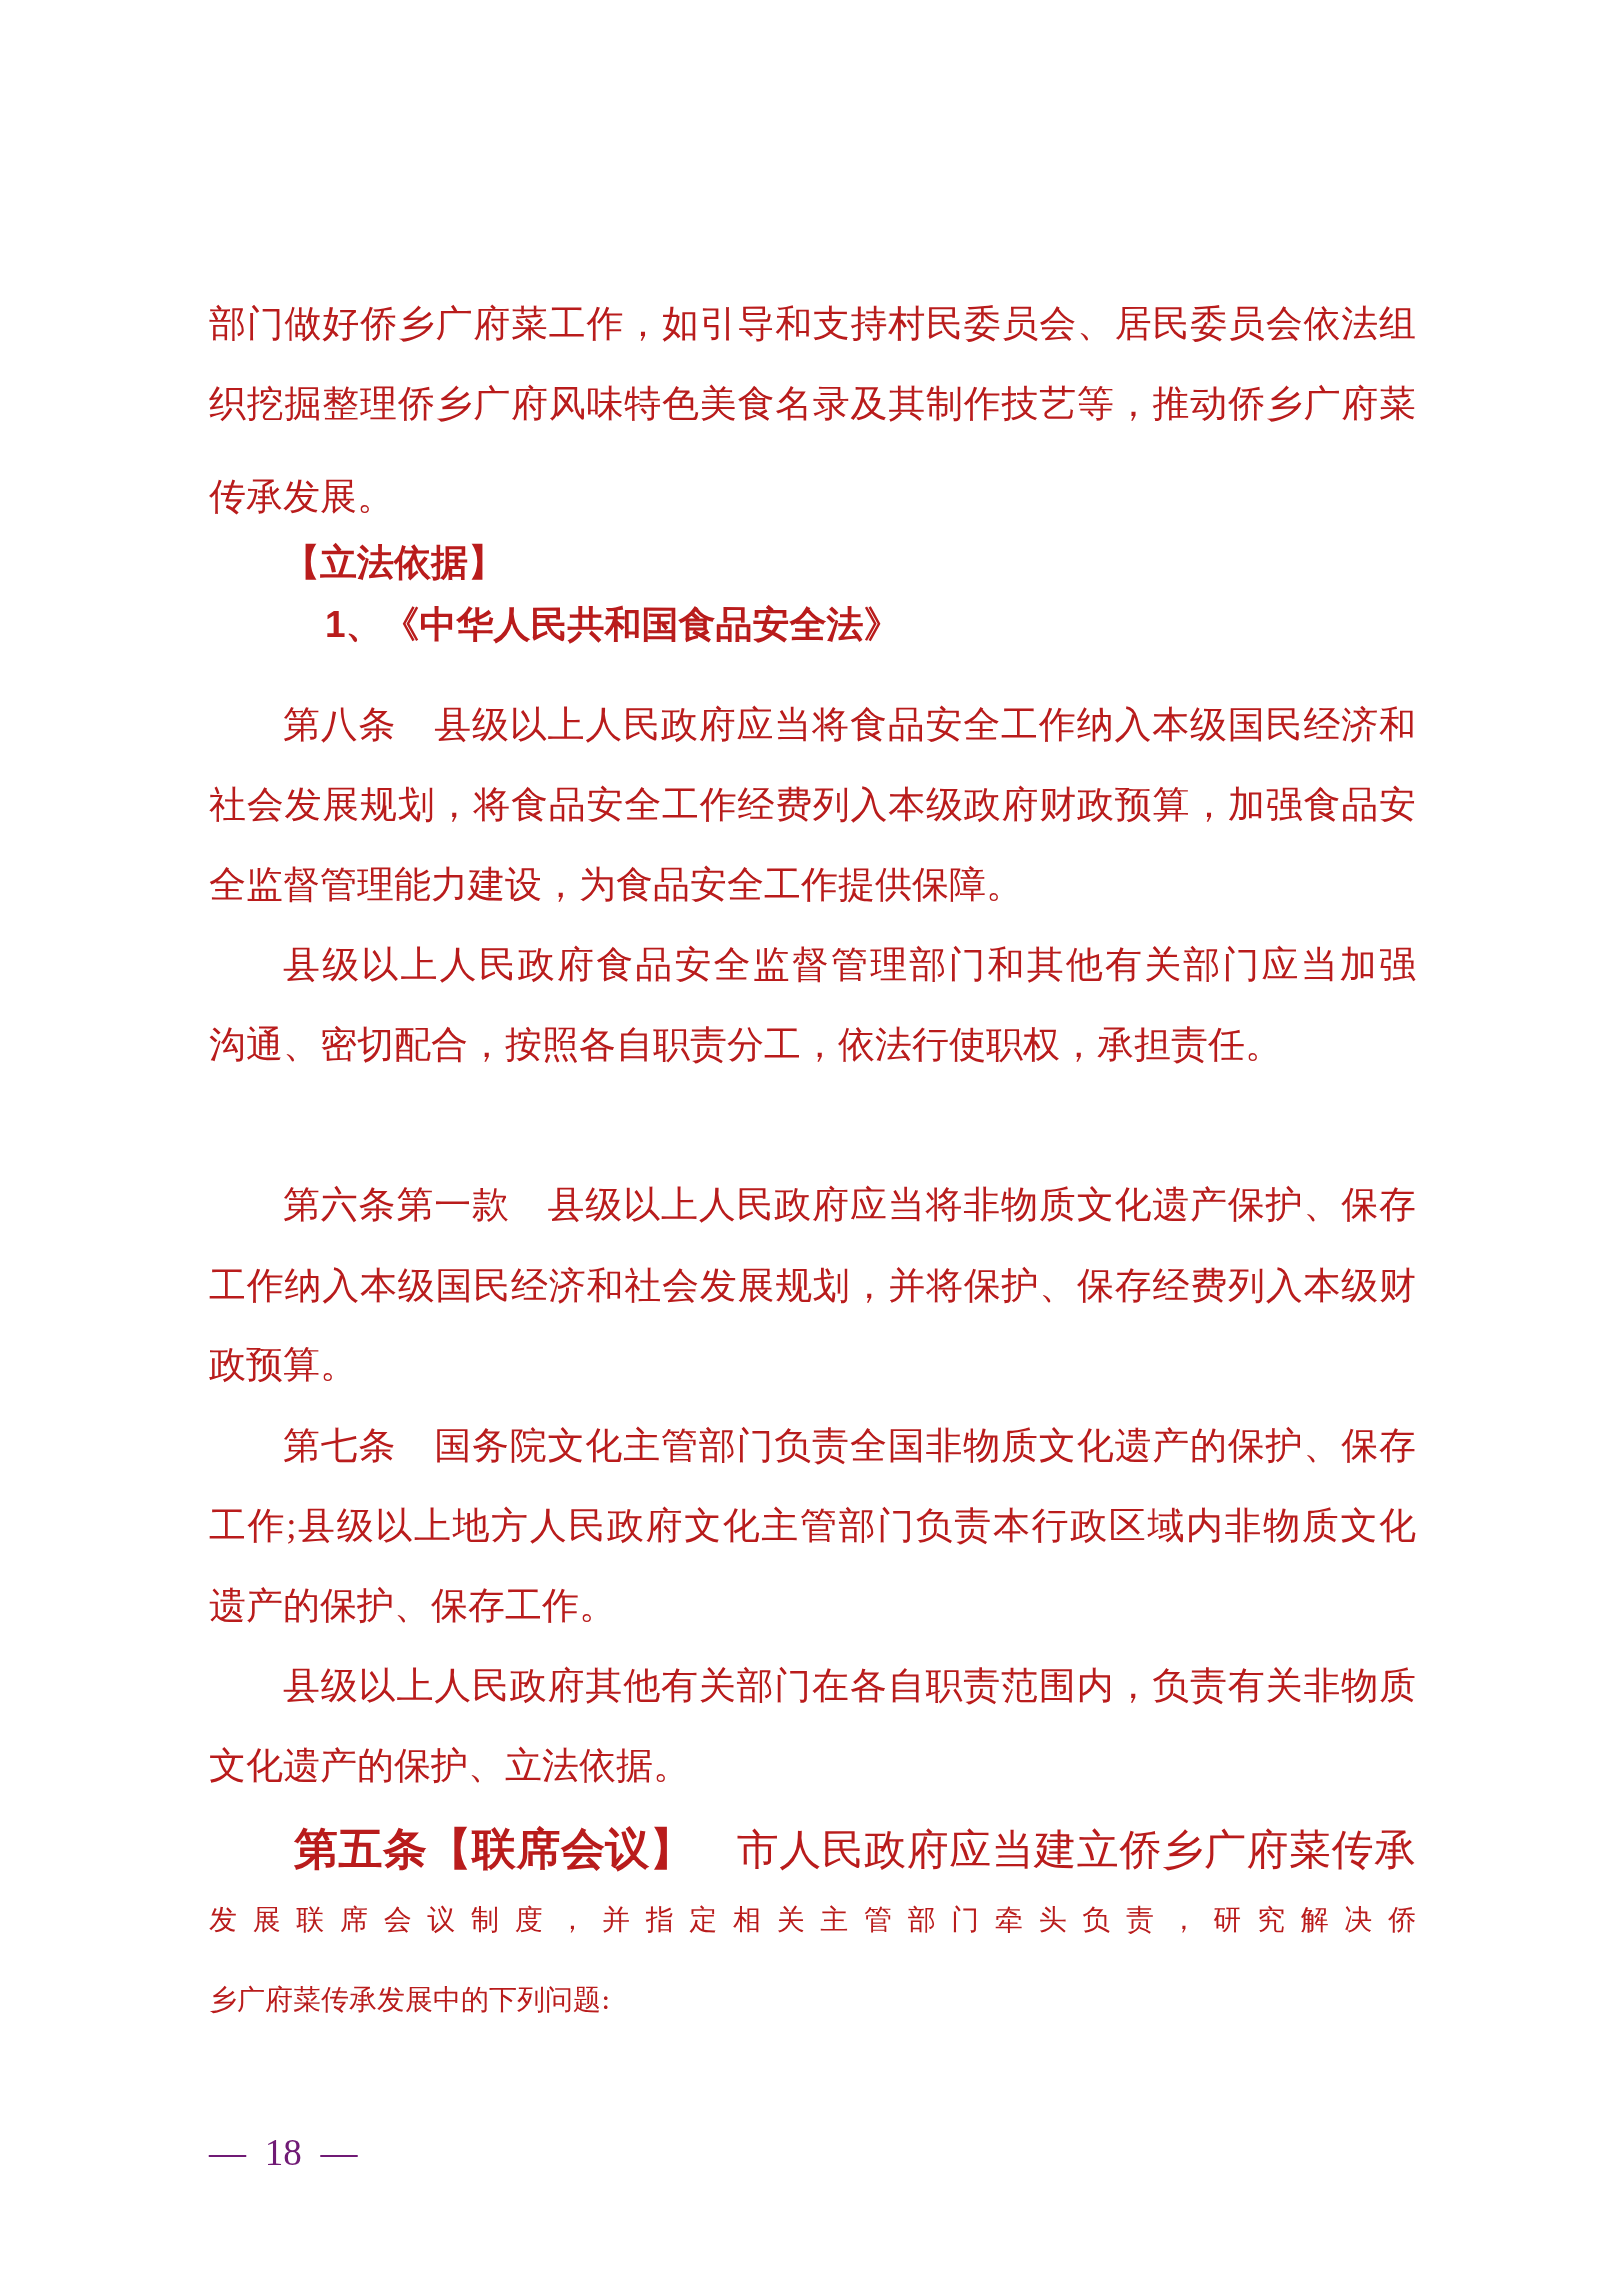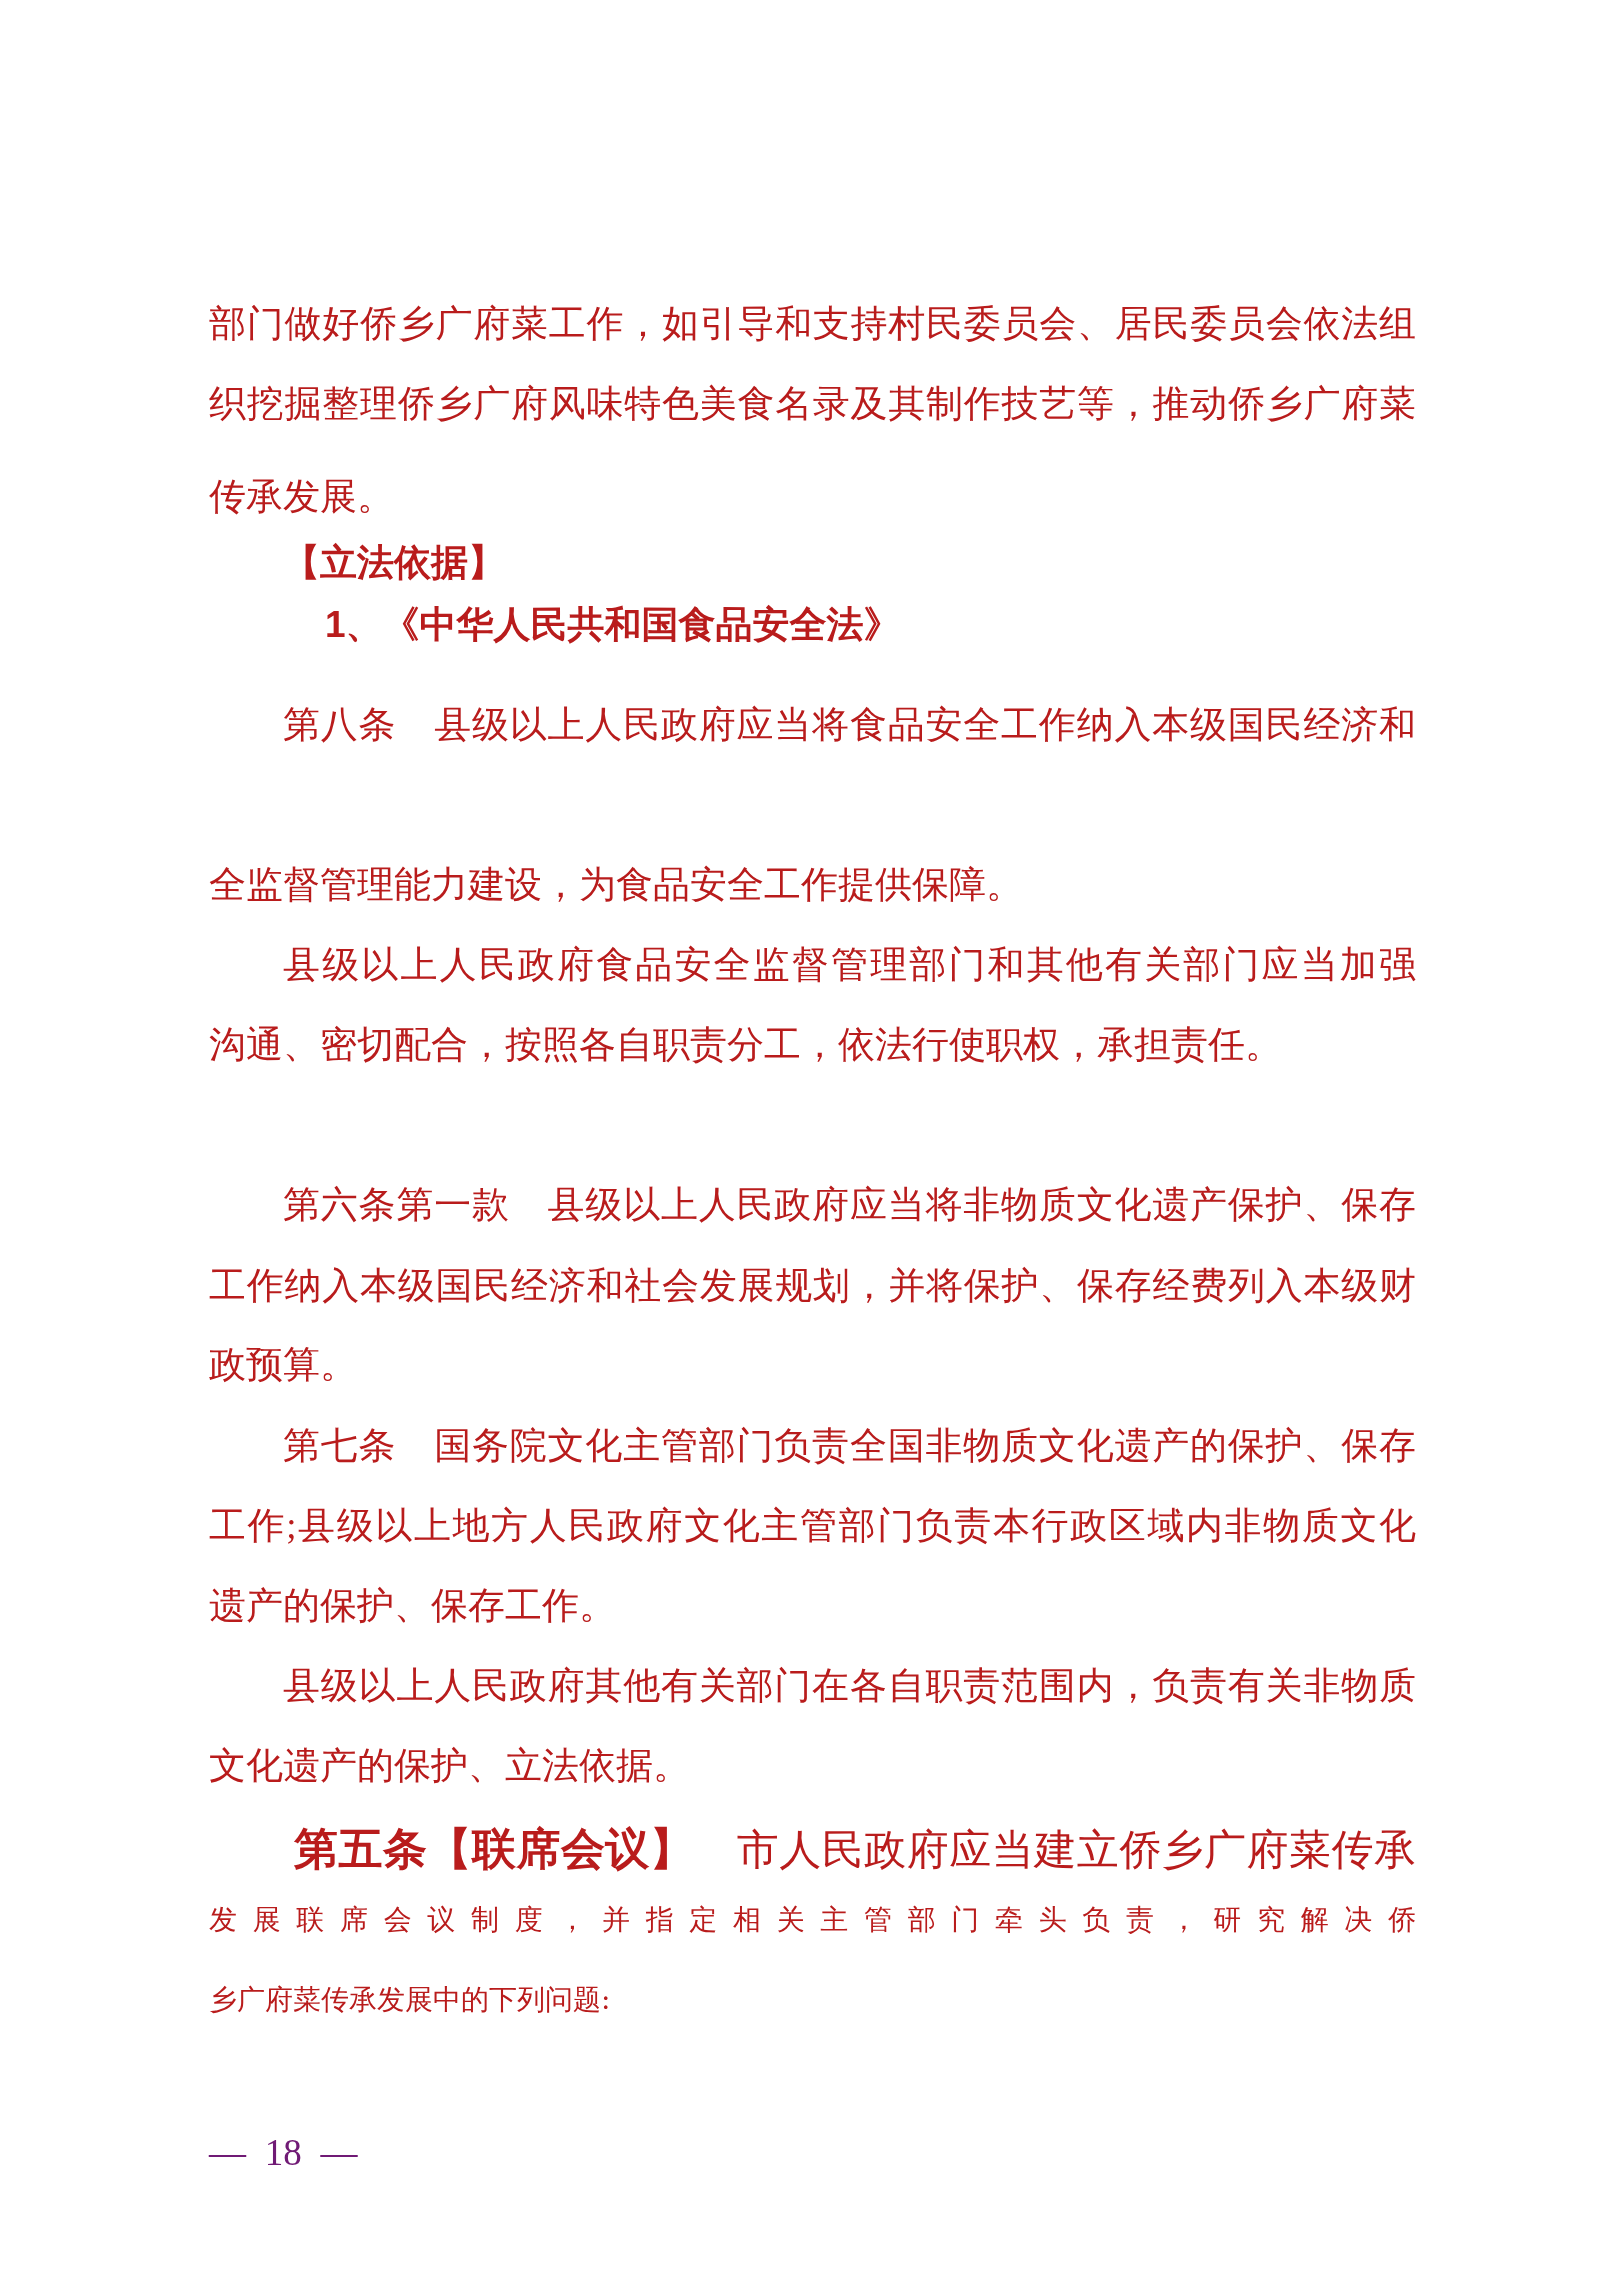--- a/index.html
+++ b/index.html
@@ -62,20 +62,21 @@
 <div class="page">
 
   <div class="line body full" style="top:303px;left:209px;width:1207px">部门做好侨乡广府菜工作，如引导和支持村民委员会、居民委员会依法组</div>
   <div class="line body full" style="top:383px;left:209px;width:1207px">织挖掘整理侨乡广府风味特色美食名录及其制作技艺等，推动侨乡广府菜</div>
   <div class="line body" style="top:464px;left:209px;margin-top:12px;">传承发展。</div>
 
   <div class="line heading" style="top:542px;left:283px;">【立法依据】</div>
   <div class="line heading" style="top:604px;left:283px;margin-left:42px;">1、《中华人民共和国食品安全法》</div>
 
   <div class="line body full" style="top:704px;left:283px;width:1133px">第八条　县级以上人民政府应当将食品安全工作纳入本级国民经济和</div>
+  <div class="line body full" style="top:784px;left:209px;width:1207px">社会发展规划，将食品安全工作经费列入本级政府财政预算，加强食品安</div>
   <div class="line body" style="top:864px;left:209px;">全监督管理能力建设，为食品安全工作提供保障。</div>
   <div class="line body full" style="top:944px;left:283px;width:1133px">县级以上人民政府食品安全监督管理部门和其他有关部门应当加强</div>
   <div class="line body" style="top:1024px;left:209px;">沟通、密切配合，按照各自职责分工，依法行使职权，承担责任。</div>
 
 
   <div class="line body full" style="top:1184px;left:283px;width:1133px">第六条第一款　县级以上人民政府应当将非物质文化遗产保护、保存</div>
   <div class="line body full" style="top:1265px;left:209px;width:1207px">工作纳入本级国民经济和社会发展规划，并将保护、保存经费列入本级财</div>
   <div class="line body" style="top:1344px;left:209px;">政预算。</div>
   <div class="line body full" style="top:1425px;left:283px;width:1133px">第七条　国务院文化主管部门负责全国非物质文化遗产的保护、保存</div>
   <div class="line body full" style="top:1505px;left:209px;width:1207px">工作;县级以上地方人民政府文化主管部门负责本行政区域内非物质文化</div>

